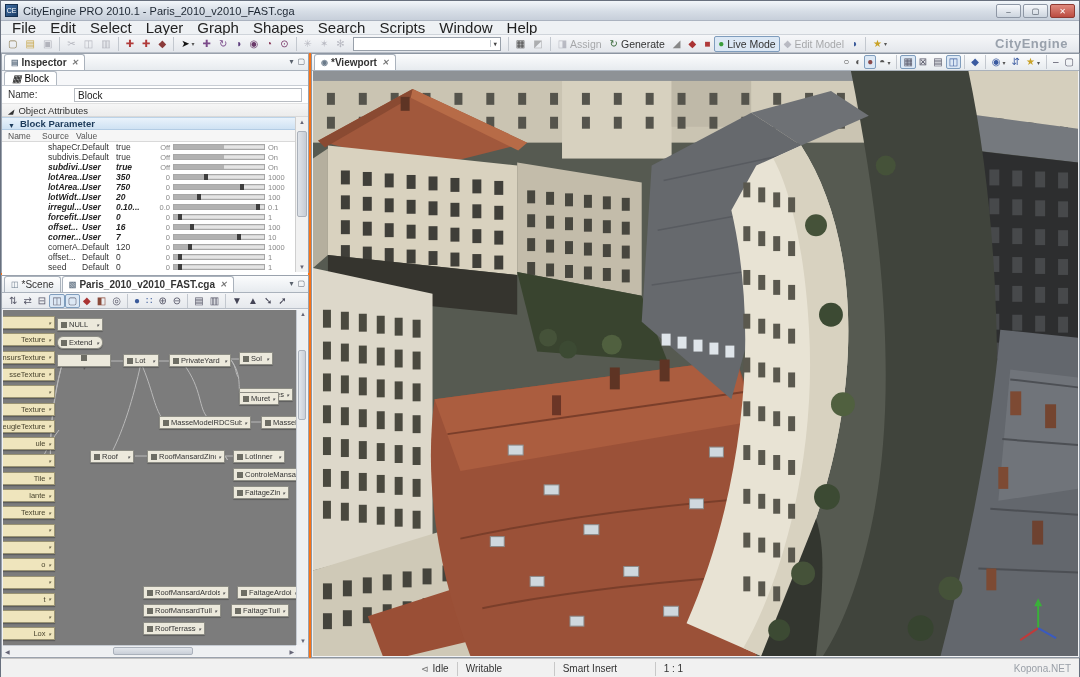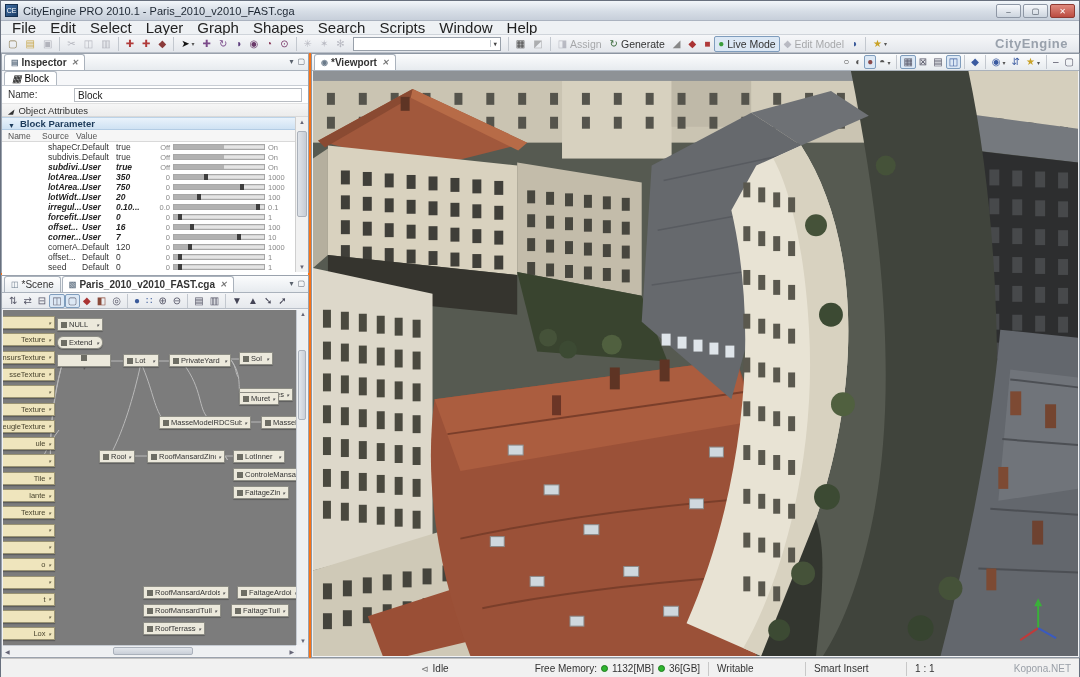--- a/index.html
+++ b/index.html
@@ -638,21 +638,21 @@
             <i class="nico"></i>
             <span class="nlbl">Muret</span>
             <i class="ndd">▾</i>
           </span><span class="gnode" style="left: 156px; top: 106px; width: 92px;">
             <i class="nico"></i>
             <span class="nlbl">MasseModelRDCSub</span>
             <i class="ndd">▾</i>
           </span><span class="gnode" style="left: 258px; top: 106px; width: 52px;">
             <i class="nico"></i>
             <span class="nlbl">MasseModelRDC</span>
-          </span><span class="gnode" style="left: 96px; top: 140px; width: 36px;">
+          </span><span class="gnode" style="left: 87px; top: 140px; width: 44px;">
             <i class="nico"></i>
             <span class="nlbl">Roof</span>
             <i class="ndd">▾</i>
           </span><span class="gnode" style="left: 144px; top: 140px; width: 78px;">
             <i class="nico"></i>
             <span class="nlbl">RoofMansardZinc</span>
             <i class="ndd">▾</i>
           </span><span class="gnode" style="left: 230px; top: 140px; width: 52px;">
             <i class="nico"></i>
             <span class="nlbl">LotInner</span>
@@ -1105,27 +1105,20 @@
         </g>
       </svg>
     </div>
   </div>
 
   <div class="statusbar">
     <span class="scell" style="margin-left:412px">
       <i class="idleicon">⊲</i>
       <span>Idle</span>
     </span>
-    <span class="scell" style="margin-left:70px">
-      <span>Free Memory:</span>
-      <i class="dot"></i>
-      <span>1132[MB]</span>
-      <i class="dot"></i>
-      <span>36[GB]</span>
-    </span>
     <span class="ssep"></span>
     <span class="scell" style="width:96px">
       <span>Writable</span>
     </span>
     <span class="ssep"></span>
     <span class="scell" style="width:100px">
       <span>Smart Insert</span>
     </span>
     <span class="ssep"></span>
     <span class="scell" style="width:70px">

